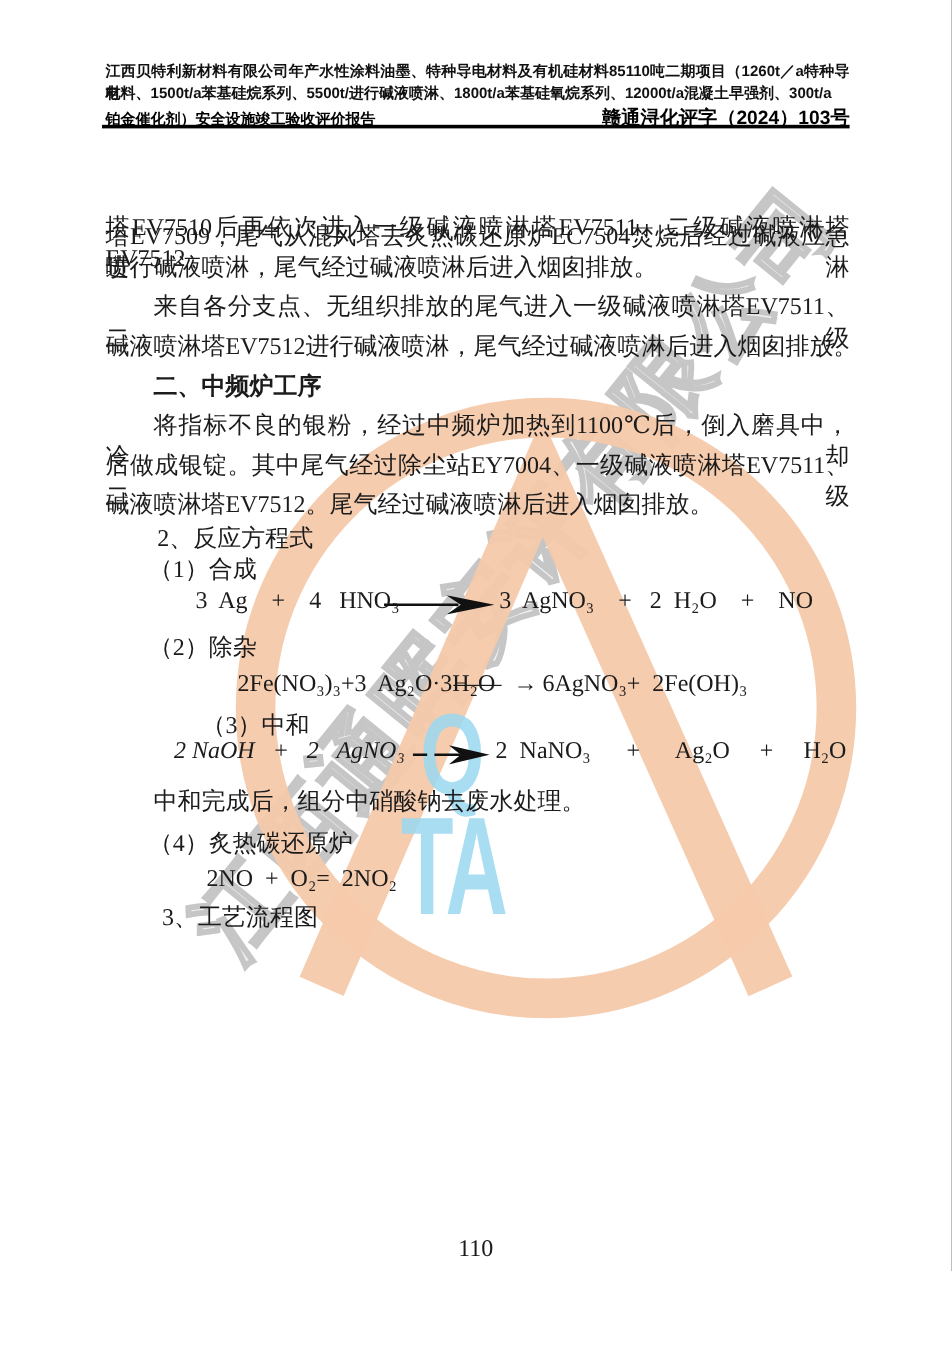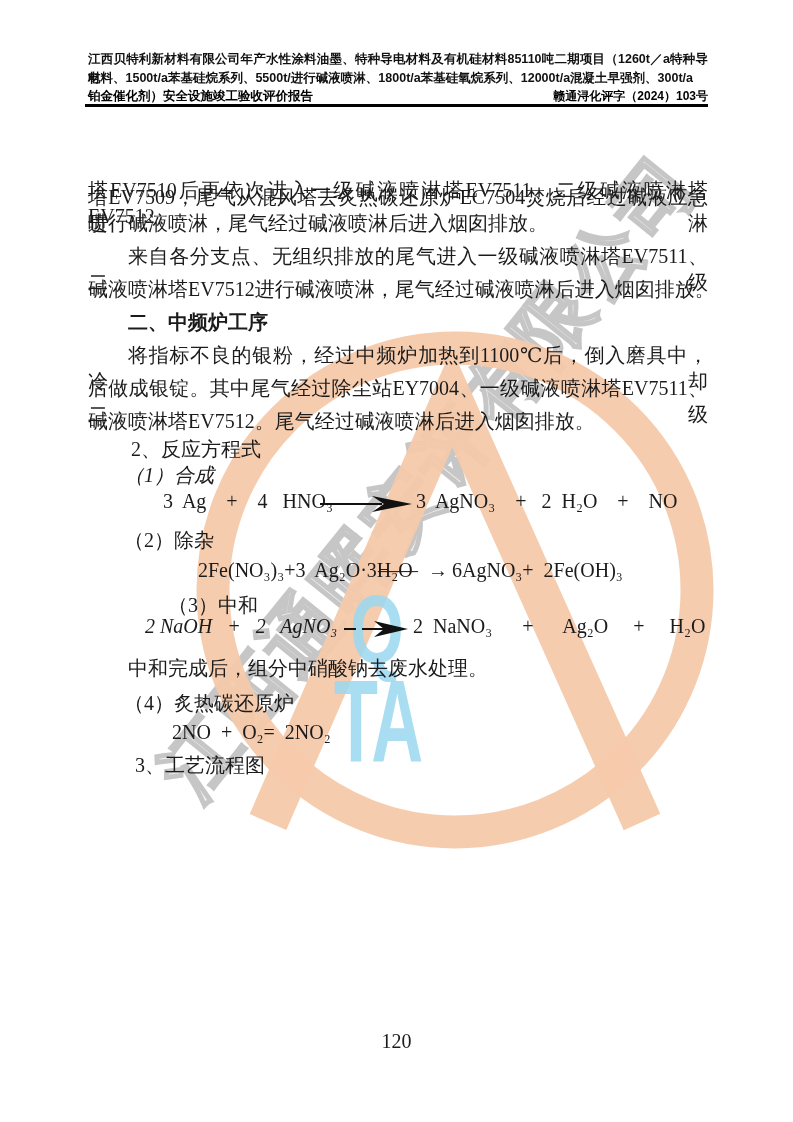--- a/index.html
+++ b/index.html
@@ -12,21 +12,21 @@
   
   .hline{
     position:absolute;left:88px;width:620px;
     font-family:"Liberation Sans","DejaVu Sans",sans-serif;
     font-weight:bold;font-size:12.5px;line-height:19px;color:#111;
     text-align:justify;text-justify:inter-character;white-space:normal;
   }
   .hrow3{position:absolute;left:88px;top:88px;width:620px;display:flex;
     justify-content:space-between;align-items:baseline;}
   .hrow3 .l{font-family:"Liberation Sans","DejaVu Sans",sans-serif;font-weight:bold;font-size:12.5px;color:#000000;}
-  .hrow3 .r{font-family:"Liberation Sans","DejaVu Sans",sans-serif;font-weight:bold;font-size:12px;color:#000;}
+  .hrow3 .r{font-family:"Liberation Sans","DejaVu Sans",sans-serif;font-weight:bold;font-size:16px;color:#000;}
   .hrule{position:absolute;left:85px;top:104px;width:623px;height:2.5px;background:#000;}
   
   .ln{position:absolute;font-size:20px;line-height:26px;white-space:pre;}
   .just{width:620px;white-space:normal;text-align:justify;text-align-last:justify;text-justify:inter-character;}
   .ind{text-indent:40px;}
   .bold{font-weight:bold;}
   .eq{position:absolute;font-size:20px;line-height:24px;white-space:pre;}
   .arrow-svg{position:absolute;}
   .pageno{position:absolute;left:0;top:1030px;width:100%;text-align:center;font-size:20px;}
   
@@ -90,21 +90,21 @@
     <div class="ln" style="left:88px;top:276px;">碱液喷淋塔EV7512进行碱液喷淋，尾气经过碱液喷淋后进入烟囱排放。</div>
 
     <div class="ln bold" style="left:128px;top:309px;">二、中频炉工序</div>
 
     <div class="ln just ind" style="left:88px;top:342px;">将指标不良的银粉，经过中频炉加热到1100℃后，倒入磨具中，冷却</div>
     <div class="ln just" style="left:88px;top:375px;">后做成银锭。其中尾气经过除尘站EY7004、一级碱液喷淋塔EV7511、二级</div>
     <div class="ln" style="left:88px;top:408px;">碱液喷淋塔EV7512。尾气经过碱液喷淋后进入烟囱排放。</div>
 
     <div class="ln" style="left:131px;top:436px;">2、反应方程式</div>
 
-    <div class="ln" style="left:124px;top:462px;font-style:italic;">（1）合成</div>
+    <div class="ln" style="left:124px;top:462px;">（1）合成</div>
     <div class="eq" style="left:163px;top:489px;">3  Ag    +    4   HNO₃</div>
     <svg class="arrow-svg" style="left:320px;top:496px;" width="92" height="16" viewBox="0 0 92 16">
       <line x1="0" y1="8" x2="62" y2="8" stroke="#111" stroke-width="2"></line>
       <polygon points="52,0 92,8 52,16 64,8" fill="#111"></polygon>
     </svg>
     <div class="eq" style="left:416px;top:489px;">3  AgNO₃    +   2  H₂O    +    NO</div>
 
     <div class="ln" style="left:124px;top:527px;">（2）除杂</div>
     <div class="eq" style="left:198px;top:558px;">2Fe(NO₃)₃+3  Ag₂O·3H₂O</div>
     <div class="eq" style="left:378px;top:558px;">——  →</div>
@@ -119,15 +119,15 @@
     </svg>
     <div class="eq" style="left:413px;top:614px;">2  NaNO₃      +      Ag₂O     +     H₂O</div>
 
     <div class="ln" style="left:128px;top:655px;">中和完成后，组分中硝酸钠去废水处理。</div>
 
     <div class="ln" style="left:124px;top:690px;">（4）炙热碳还原炉</div>
     <div class="eq" style="left:172px;top:720px;">2NO  +  O₂=  2NO₂</div>
 
     <div class="ln" style="left:135px;top:752px;">3、工艺流程图</div>
 
-    <div class="pageno">120</div>
+    <div class="pageno">110</div>
   </div>
 </div>
 
 </body></html>

